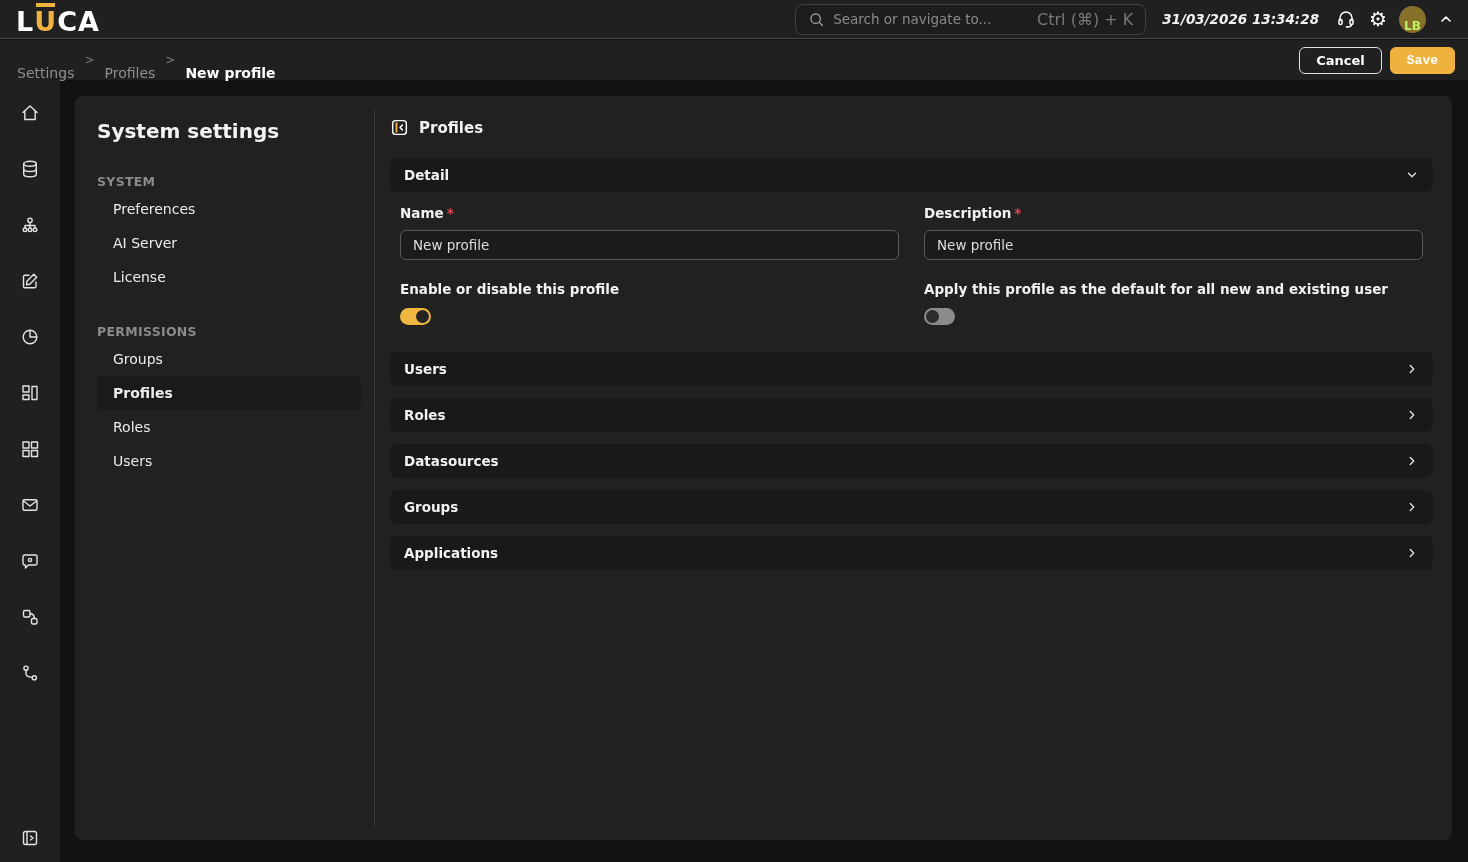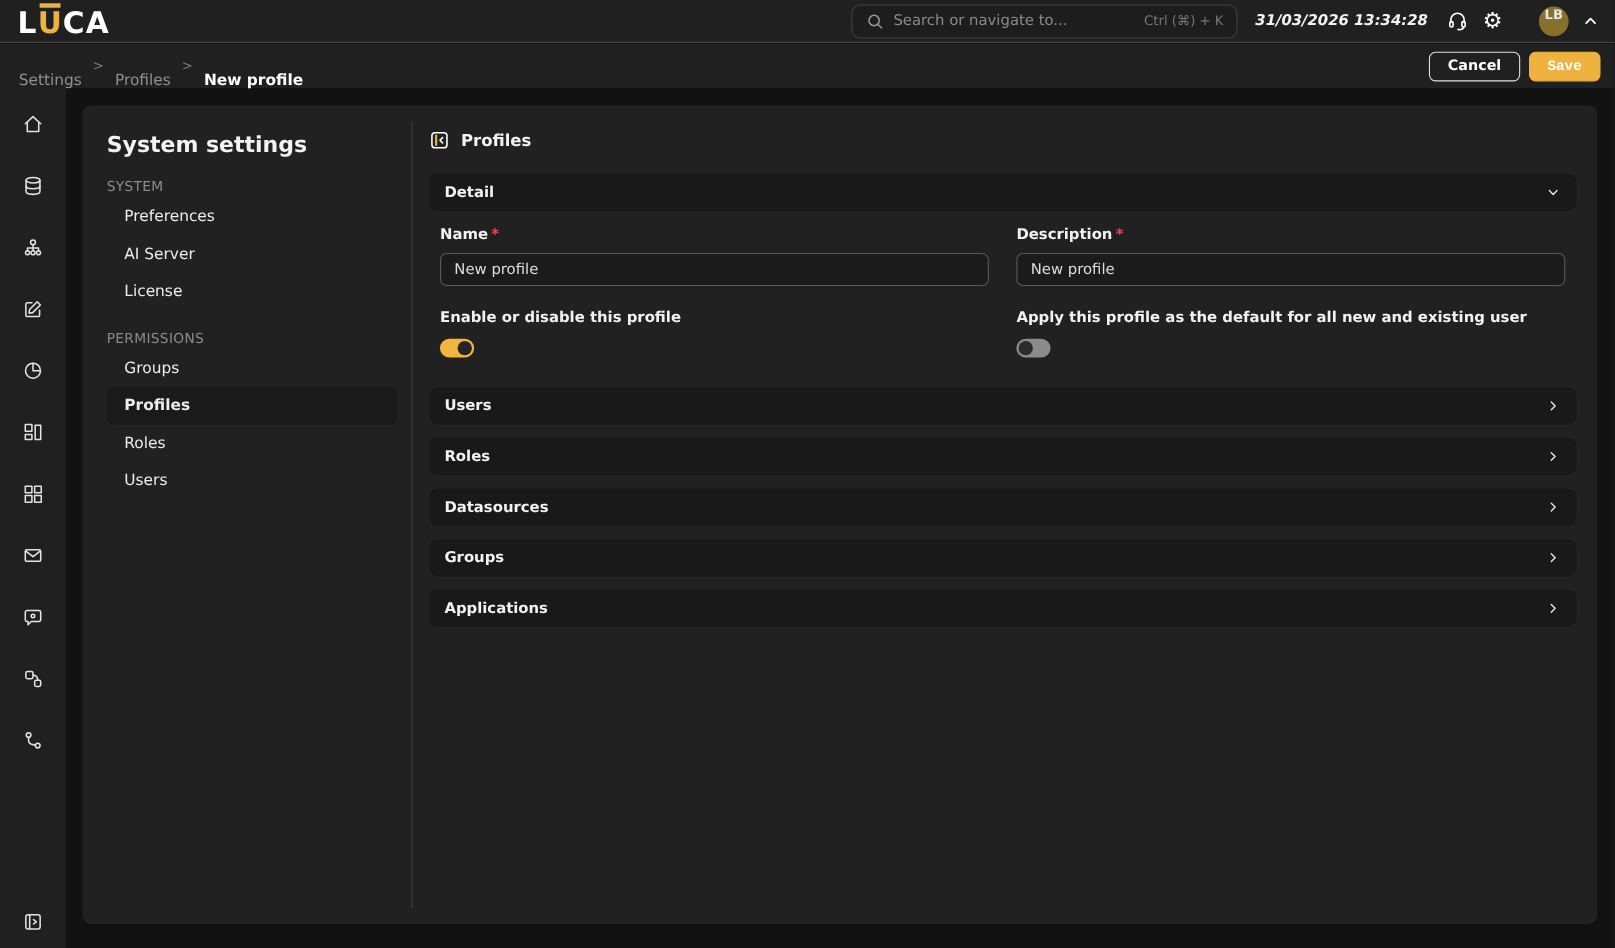--- a/index.html
+++ b/index.html
@@ -27,28 +27,28 @@
   .search-box {
     margin-left:auto; width:351px; height:31px;
     border:1px solid #404040; border-radius:8px; background:#1d1d1d;
     display:flex; align-items:center; padding:0 12px; gap:8px;
   }
   .search-box input {
     flex:1; background:transparent; border:none; outline:none;
     color:#dddddd; font-size:13.5px; font-family:inherit; min-width:0;
   }
   .search-box input::placeholder { color:#8a8a8a; }
-  .search-shortcut { color:#777777; font-size:12px; white-space:nowrap;text-align:right; }
+  .search-shortcut { color:#777777; font-size:16px; white-space:nowrap;text-align:right; }
   .datetime { font-style:italic; font-weight:600; font-size:13.5px; margin:0 16px 0 16px; white-space:nowrap; }
   .topbar-icons { display:flex; align-items:center; gap:12px; margin-right:14px; }
   .icon-btn { background:none; border:none; cursor:pointer; padding:0; display:flex; align-items:center; }
   .avatar {
     width:27px; height:27px; border-radius:50%;
-    background:#86702a; color:#e5e5e5; font-weight:bold; font-size:12px;
-    display:flex; align-items:flex-start; justify-content:center; cursor:pointer;margin-left:21px;
+    background:#86702a; color:#bef264; font-weight:bold; font-size:12px;
+    display:flex; align-items:flex-end; justify-content:center; cursor:pointer;
   }
 
   
   .crumbbar {
     position:absolute; top:40px; left:0; right:0; height:40px;
     background:#202020; display:flex; align-items:center; padding-left:17px;
   }
   .crumb { color:#8f8f8f; font-size:14px; cursor:pointer;margin-top:26px; }
   .crumb-sep { color:#777777; font-size:12px; margin:0 10px; }
   .crumb.current { color:#ffffff; font-weight:600; cursor:default; }
@@ -71,22 +71,22 @@
     position:absolute; left:75px; top:96px; right:16px; bottom:22px;
     background:#212121; border-radius:8px;
   }
   .settings-nav {
     position:absolute; left:0; top:0; bottom:0; width:299px;
     padding:22px 0 0 22px;
   }
   .nav-divider { position:absolute; left:299px; top:14px; bottom:14px; width:1px; background:#3c3c3c; }
   .nav-title { font-size:20px; font-weight:bold; line-height:26px; }
   .nav-section-label {
-    margin-top:18px; margin-bottom:3px;
-    font-size:12.5px; font-weight:400; color:#8b8b8b; letter-spacing:.3px;
+    margin-top:30px; margin-bottom:3px;
+    font-size:12.5px; font-weight:700; color:#8b8b8b; letter-spacing:.3px;
   }
   .nav-item {
     height:34px; display:flex; align-items:center;
     padding-left:16px; width:calc(100% - 13px);
     font-size:14px; color:#ececec; border-radius:6px; cursor:pointer;
   }
   .nav-item.active { background:#1a1a1a; font-weight:bold; }
 
   
   .content { position:absolute; left:315px; right:19px; top:0; bottom:0; padding-top:22px; }

